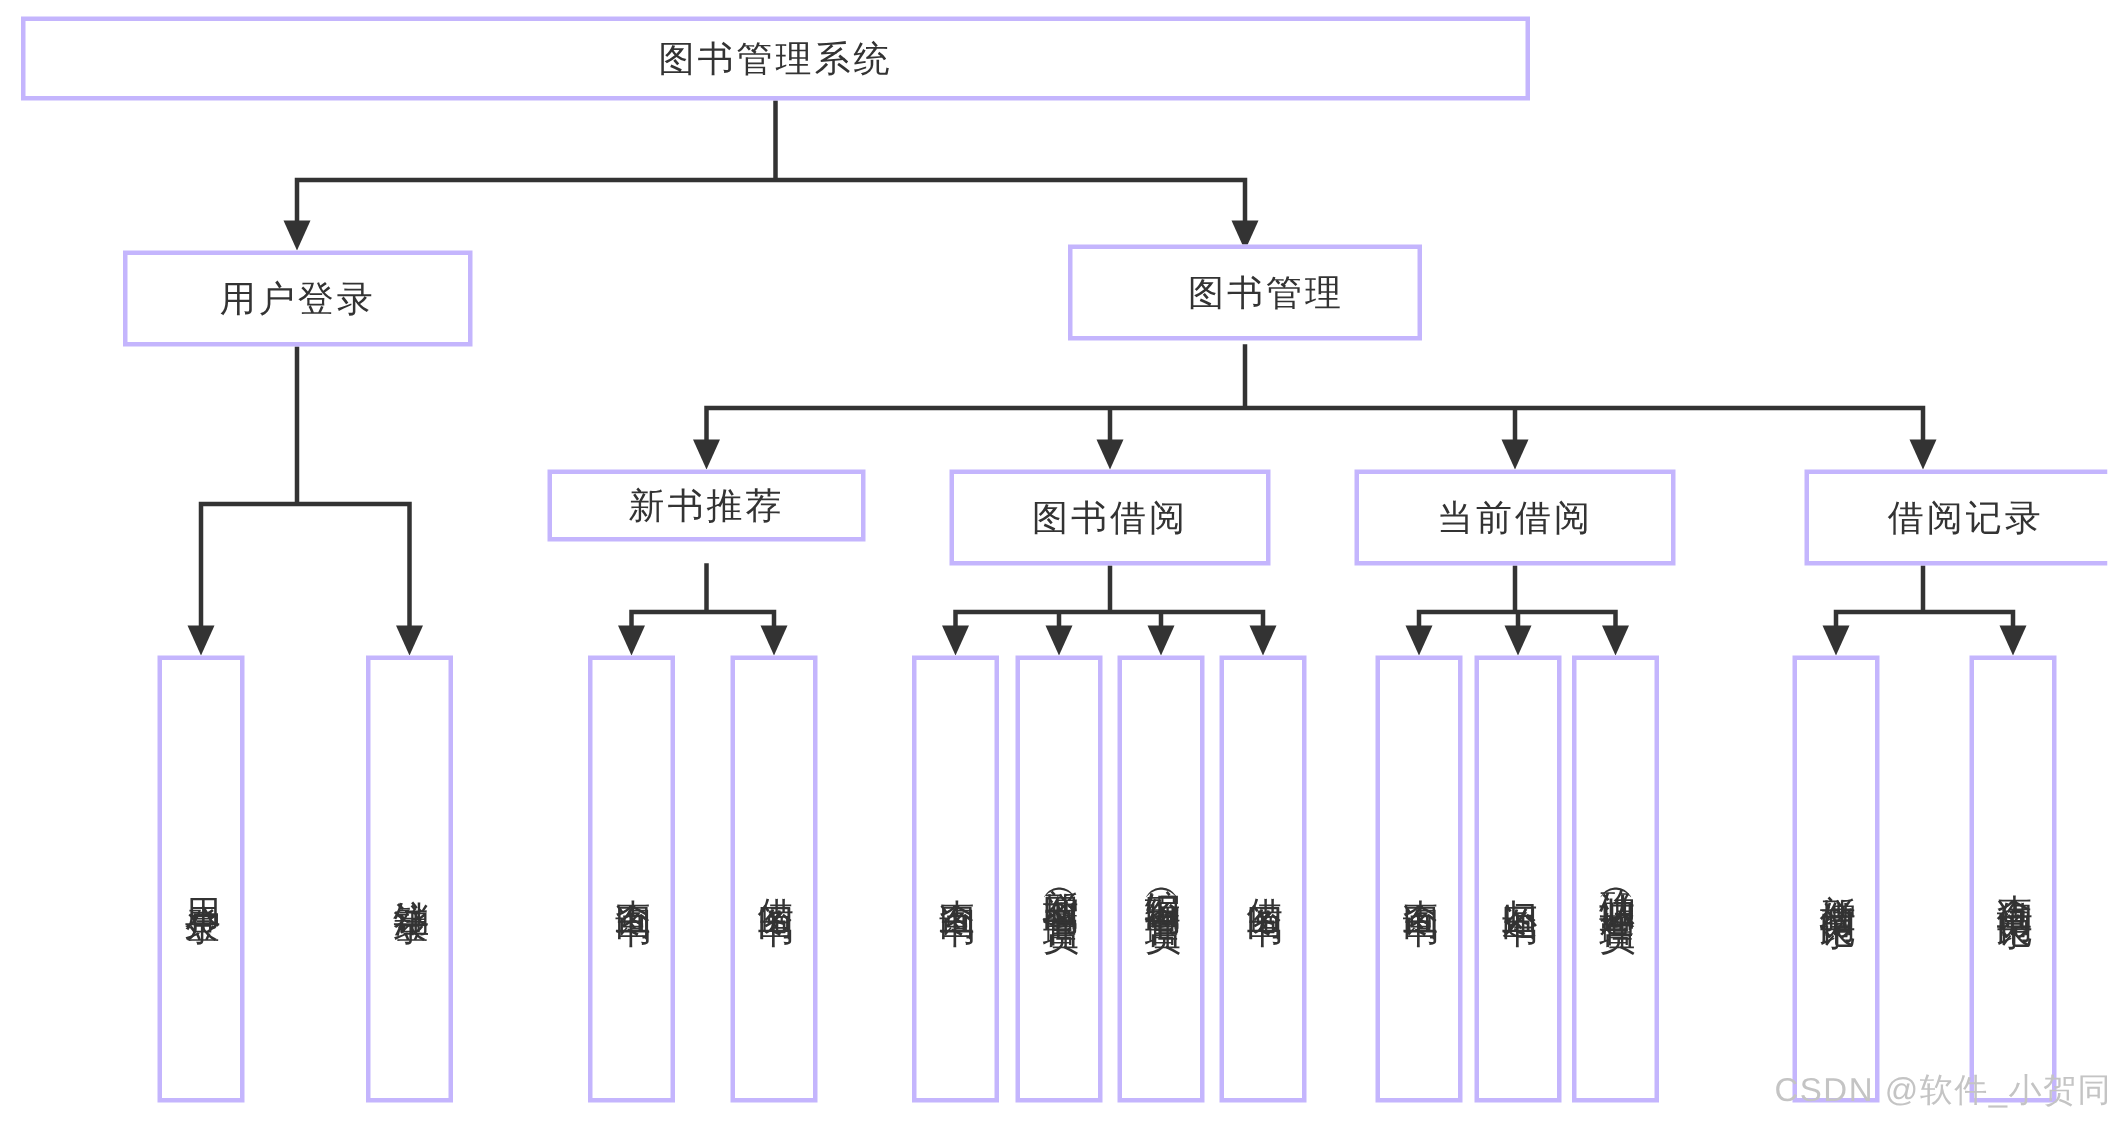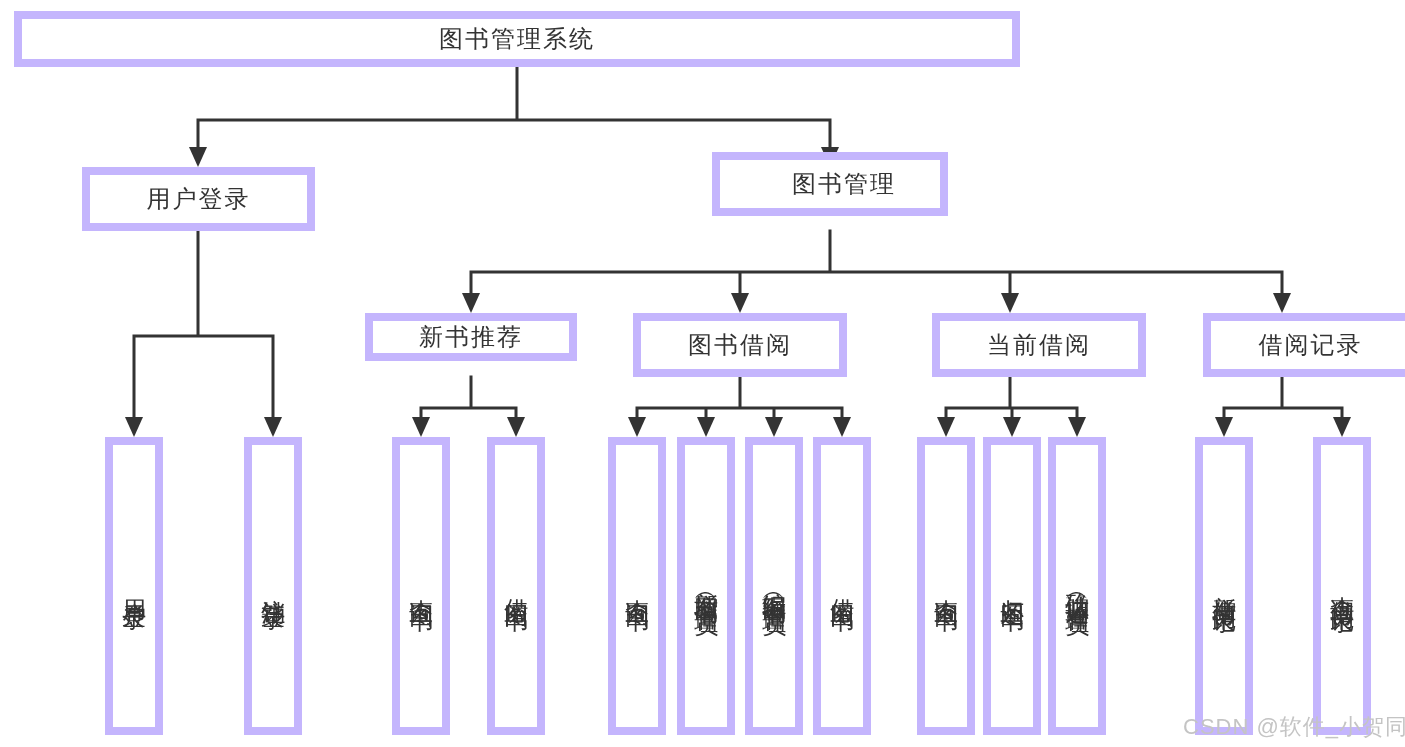--- a/index.html
+++ b/index.html
@@ -19,21 +19,21 @@
     position: absolute;
     left: 0;
     top: 0;
     width: 1405px;
     height: 747px;
     z-index: 1;
   }
   .box {
     position: absolute;
     box-sizing: border-box;
-    border: 8px solid #c4b5fd;
+    border: 3px solid #c4b5fd;
     background: #ffffff;
     display: flex;
     align-items: center;
     justify-content: center;
     color: #333333;
     font-size: 24px;
     letter-spacing: 2px;
     z-index: 2;
     text-align: center;
   }
@@ -90,31 +90,31 @@
     </g>
   </svg>
 
   <div class="box" style="left:14px; top:11px; width:1006px; height:56px;">
     <span>图书管理系统</span>
   </div>
 
   <div class="box" style="left:82px; top:167px; width:233px; height:64px;">
     <span>用户登录</span>
   </div>
-  <div class="box" style="left:712px; top:152px; width:236px; height:64px;padding-left:28px;">
+  <div class="box" style="left:712px; top:163px; width:236px; height:64px;padding-left:28px;">
     <span>图书管理</span>
   </div>
 
   <div class="box" style="left:365px; top:313px; width:212px; height:48px;">
     <span>新书推荐</span>
   </div>
   <div class="box" style="left:633px; top:313px; width:214px; height:64px;justify-content:center;">
     <span>图书借阅</span>
   </div>
-  <div class="box" style="left:903px; top:313px; width:214px; height:64px;margin-left:29px;">
+  <div class="box" style="left:903px; top:313px; width:214px; height:64px;">
     <span>当前借阅</span>
   </div>
   <div class="box" style="left:1175px; top:313px; width:215px; height:64px;margin-left:28px;">
     <span>借阅记录</span>
   </div>
 
   <div class="box leaf" style="left:105px; top:437px; width:58px; height:298px;">
     <span class="vtext">用户登录</span>
   </div>
   <div class="box leaf" style="left:244px; top:437px; width:58px; height:298px;">

